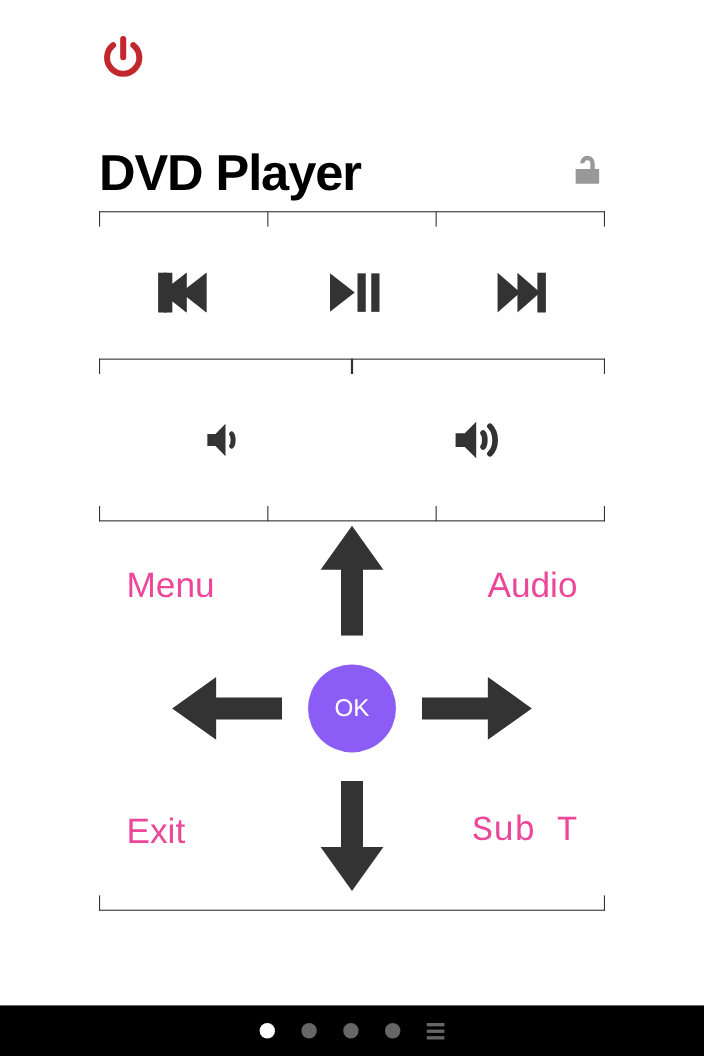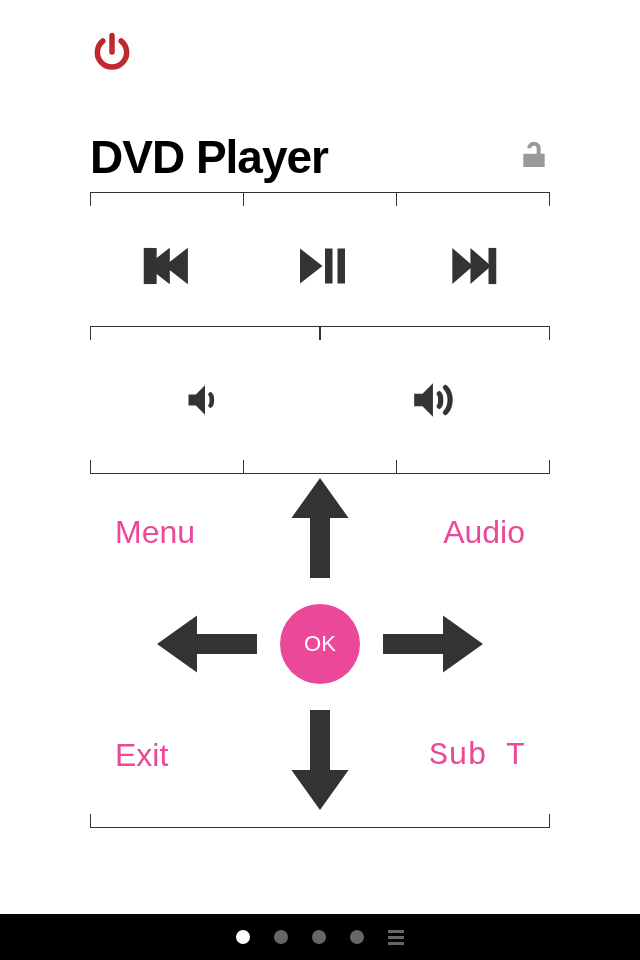--- a/index.html
+++ b/index.html
@@ -19,21 +19,21 @@
     .row3 { display: flex; height: 120px; align-items: center; }
     .row3 > div { flex: 1; display: flex; justify-content: center; align-items: center; }
     .row2 { display: flex; height: 120px; align-items: center; }
     .row2 > div { flex: 1; display: flex; justify-content: center; align-items: center; }
     .dpad-wrap { position: relative; height: 320px; margin-top: 10px; }
     .dpad-wrap .corner { position: absolute; font-size: 32px; color: #ec4899; }
     .corner.tl { top: 30px; left: 25px; }
     .corner.tr { top: 30px; right: 25px; }
     .corner.bl { bottom: 30px; left: 25px; }
     .corner.br { bottom: 30px; right: 25px; font-family: Liberation Mono, monospace; }
-    .ok-btn { position: absolute; left: 50%; top: 50%; transform: translate(-50%, -50%); width: 80px; height: 80px; border-radius: 50%; background: #ec4899; color: #fff; display: flex; align-items: center; justify-content: center; font-size: 22px; }
+    .ok-btn { position: absolute; left: 50%; top: 50%; transform: translate(-50%, -50%); width: 80px; height: 80px; border-radius: 50%; background: #8b5cf6; color: #fff; display: flex; align-items: center; justify-content: center; font-size: 22px; }
     .arrow { position: absolute; }
     .arrow.up { left: 50%; top: -6px; transform: translateX(-50%); }
     .arrow.down { left: 50%; bottom: -6px; transform: translateX(-50%) rotate(180deg); }
     .arrow.left { top: 50%; left: 90px; transform: translateY(-50%) rotate(-90deg); }
     .arrow.right { top: 50%; right: 90px; transform: translateY(-50%) rotate(90deg); }
     .pager { background: #000; height: 46px; display: flex; align-items: center; justify-content: center; gap: 24px; }
     .pager .dot { width: 14px; height: 14px; border-radius: 50%; background: #666; }
     .pager .dot.active { background: #fff; }
     .pager .lines { display: flex; flex-direction: column; gap: 3px; }
     .pager .lines span { width: 16px; height: 3px; background: #666; }

